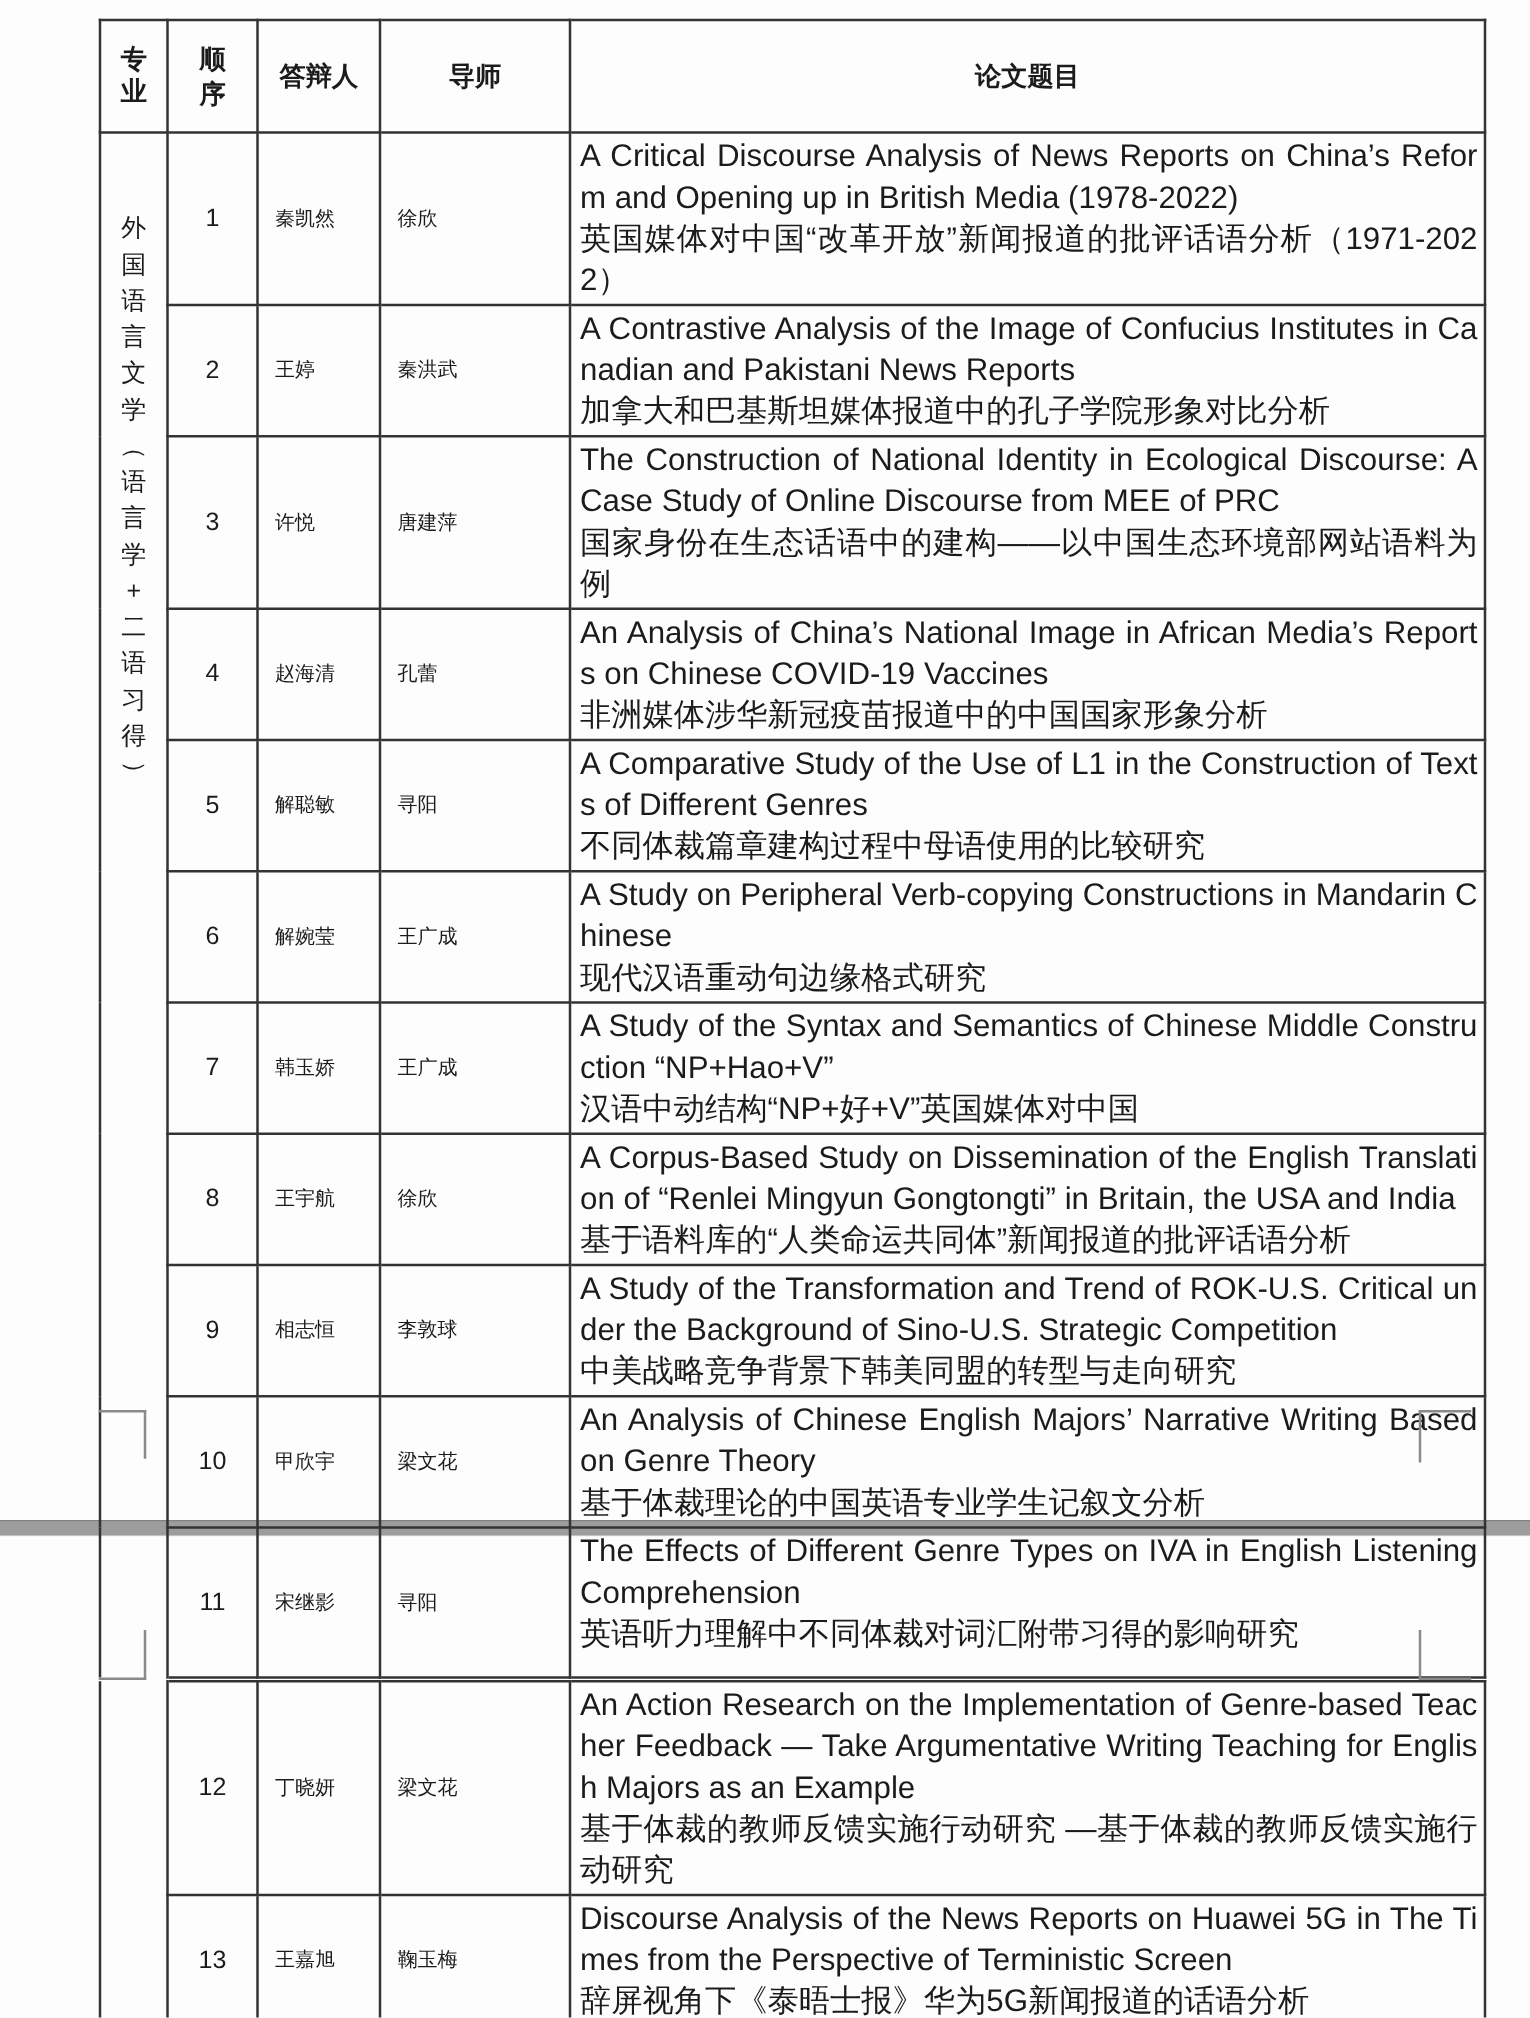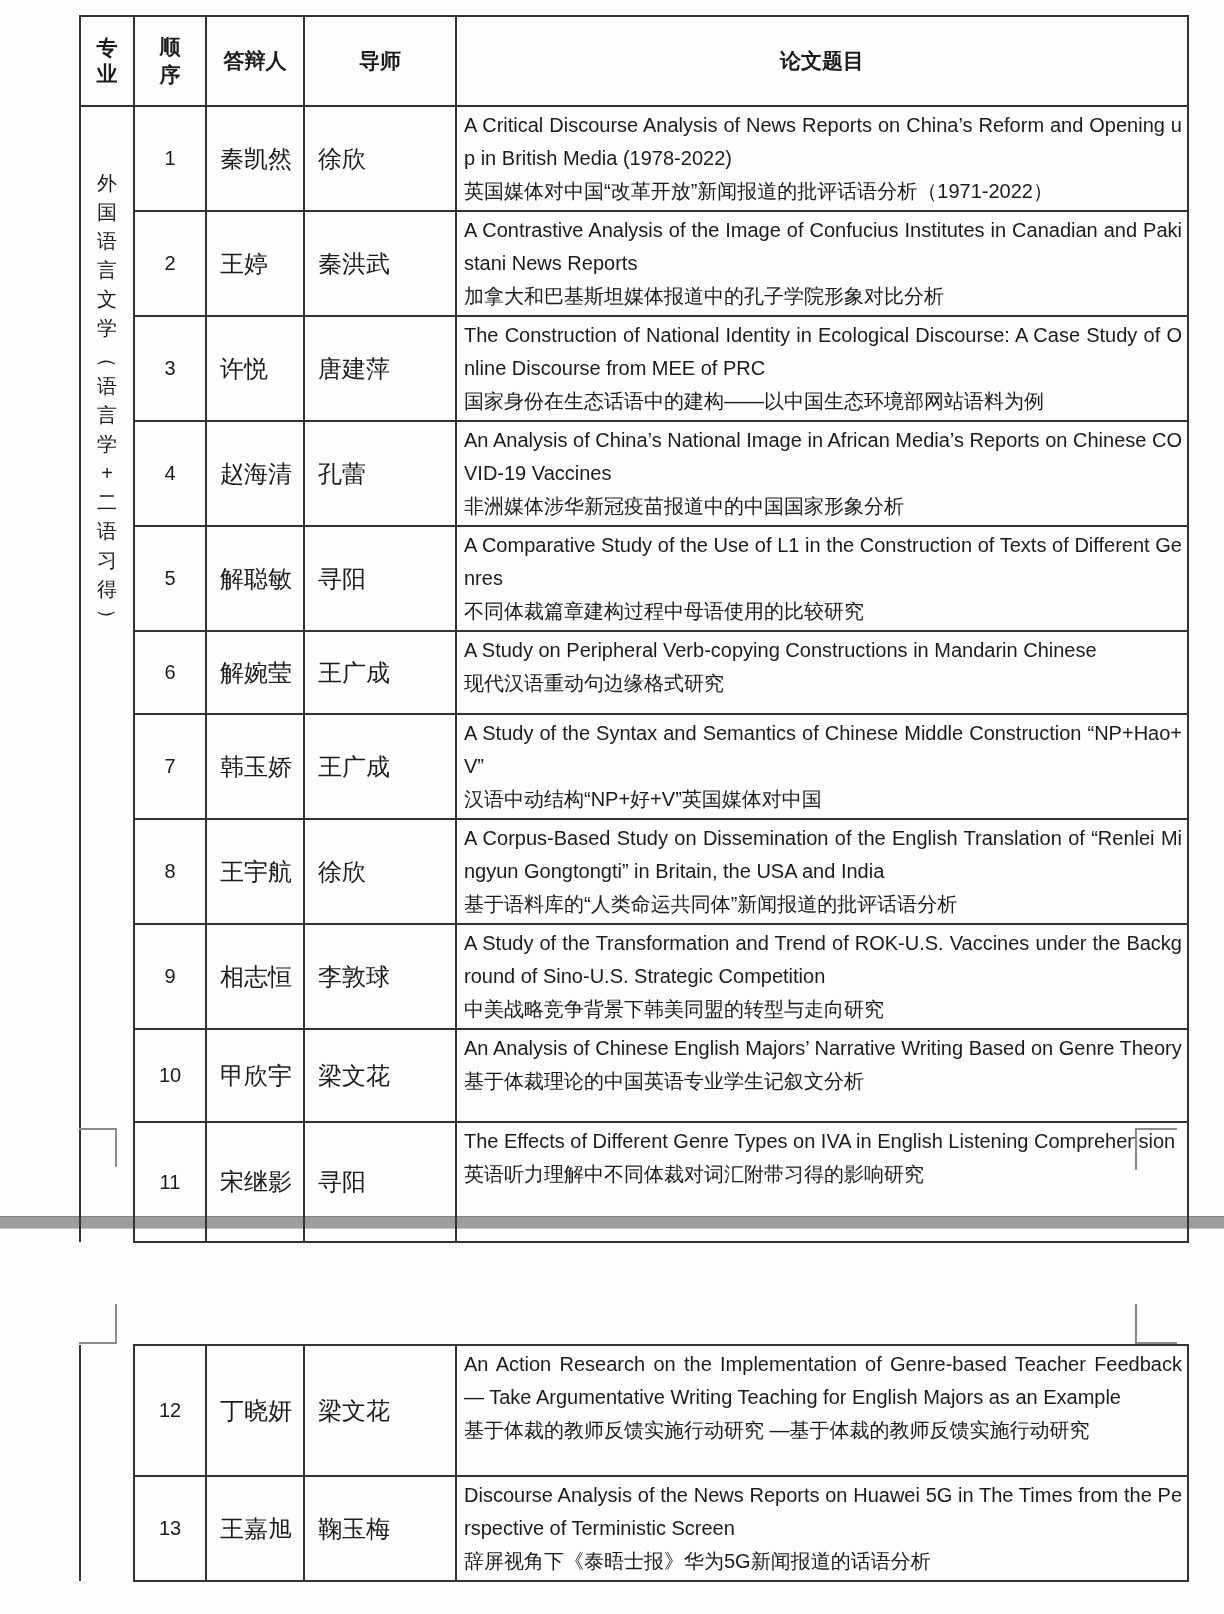--- a/index.html
+++ b/index.html
@@ -24,24 +24,24 @@
   #table1 { left: 79px; top: 15px; }
   #table2 { left: 79px; top: 1344px; }
   .sched td, .sched th { border: 2px solid #333; vertical-align: middle; overflow: hidden; }
 
   .sched th {
     font-size: 21px; font-weight: bold; text-align: center; padding: 16px;
   }
   th.major-h { word-break: break-all; padding: 2px 14px; line-height: 26px; }
 
   td.order-cell { text-align: center; font-size: 20px; }
-  td.name-cell { font-size: 24px; padding-left: 13px; text-align: left; }
+  td.name-cell { font-size: 16px; padding-left: 13px; text-align: left; }
   td.title-cell {
     vertical-align: top;
-    font-size: 20px;
+    font-size: 25px;
     line-height: 33px;
     text-align: justify;
     word-break: break-all;
     padding: 2px 5px 2px 7px;
   }
   td.title-cell .en, td.title-cell .zh { display: block; }
 
   td.major-cell {
     vertical-align: top;
     border-bottom: hidden;
@@ -174,21 +174,21 @@
         <td class="title-cell">
           <span class="en">A Corpus-Based Study on Dissemination of the English Translation of “Renlei Mingyun Gongtongti” in Britain, the USA and India</span>
           <span class="zh">基于语料库的“人类命运共同体”新闻报道的批评话语分析</span>
         </td>
       </tr>
       <tr style="height: 92px;">
         <td class="order-cell">9</td>
         <td class="name-cell">相志恒</td>
         <td class="name-cell">李敦球</td>
         <td class="title-cell">
-          <span class="en">A Study of the Transformation and Trend of ROK-U.S. Vaccines under the Background of Sino-U.S. Strategic Competition</span>
+          <span class="en">A Study of the Transformation and Trend of ROK-U.S. Critical under the Background of Sino-U.S. Strategic Competition</span>
           <span class="zh">中美战略竞争背景下韩美同盟的转型与走向研究</span>
         </td>
       </tr>
       <tr style="height: 93px;">
         <td class="order-cell">10</td>
         <td class="name-cell">甲欣宇</td>
         <td class="name-cell">梁文花</td>
         <td class="title-cell">
           <span class="en">An Analysis of Chinese English Majors’ Narrative Writing Based on Genre Theory</span>
           <span class="zh">基于体裁理论的中国英语专业学生记叙文分析</span>

